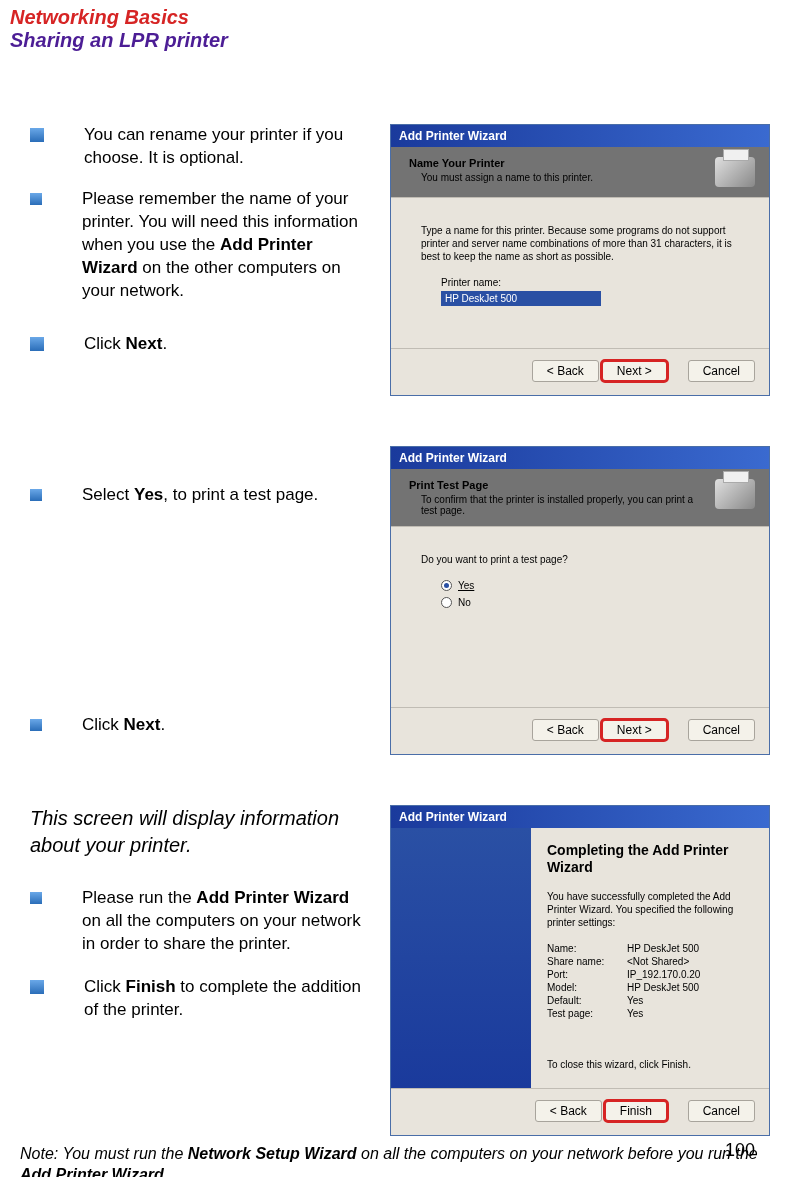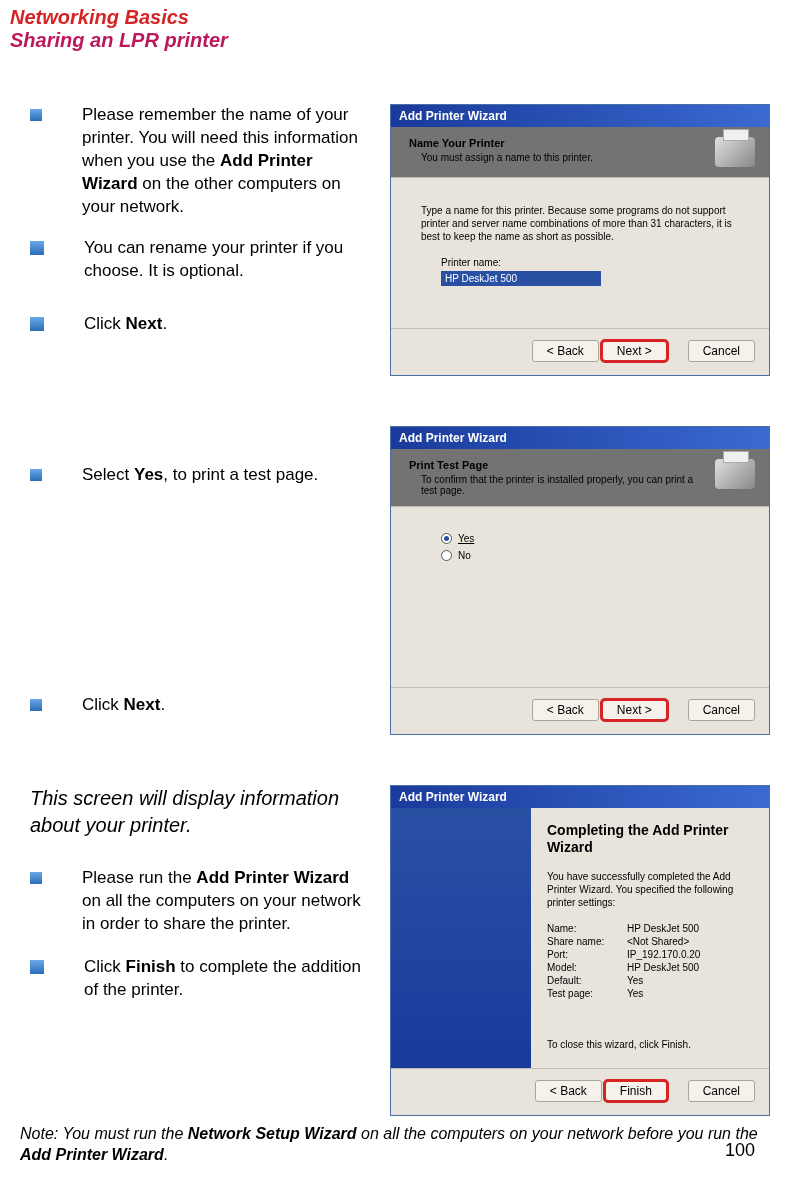--- a/index.html
+++ b/index.html
@@ -11,25 +11,25 @@
     position: relative;
     padding: 6px 10px 10px 10px;
   }
   .title-red {
     color: #d62424;
     font-weight: bold;
     font-size: 20px;
     font-style: italic;
   }
   .title-black {
-    color: #be185d;
+    color: #4c1d95;
     font-weight: bold;
     font-size: 20px;
     font-style: italic;
-    margin-bottom: 52px;
+    margin-bottom: 72px;
   }
   .row {
     display: flex;
     margin-bottom: 50px;
     padding: 0 20px;
   }
   .row:last-of-type { margin-bottom: 10px; }
   .left-col {
     width: 360px;
     flex-shrink: 0;
@@ -202,28 +202,28 @@
 </style>
 </head>
 <body>
 
 <div class="title-red">Networking Basics</div>
 <div class="title-black">Sharing an LPR printer</div>
 
 <div class="row">
   <div class="left-col">
     <div class="bullet-item">
+      <div class="bullet"></div>
+      <div class="bullet-text">You can rename your printer if you choose.  It is optional.</div>
+    </div>
+    <div class="bullet-item">
       <div class="bullet small"></div>
       <div class="bullet-text italic">
         <span>Please remember the name of your printer.  You will need this information when you use the </span><strong>Add Printer Wizard</strong><span> on the other computers on your network.</span>
       </div>
-    </div>
-    <div class="bullet-item">
-      <div class="bullet"></div>
-      <div class="bullet-text">You can rename your printer if you choose.  It is optional.</div>
     </div>
     <div class="bullet-item" style="margin-top:30px;">
       <div class="bullet"></div>
       <div class="bullet-text">
         <span>Click </span><strong>Next</strong><span>.</span>
       </div>
     </div>
   </div>
   <div class="right-col">
     <div class="wizard">
@@ -269,20 +269,21 @@
     <div class="wizard">
       <div class="wizard-title">Add Printer Wizard</div>
       <div class="wizard-header">
         <div class="wizard-header-left">
           <div class="wizard-header-title">Print Test Page</div>
           <div class="wizard-header-sub">To confirm that the printer is installed properly, you can print a test page.</div>
         </div>
         <div class="printer-icon"></div>
       </div>
       <div class="wizard-body" style="min-height:180px;">
+        <div class="desc">Do you want to print a test page?</div>
         <div style="padding-left:20px;">
           <div class="radio-row">
             <div class="radio selected"></div>
             <span style="text-decoration:underline;">Yes</span>
           </div>
           <div class="radio-row">
             <div class="radio"></div>
             <span>No</span>
           </div>
         </div>

